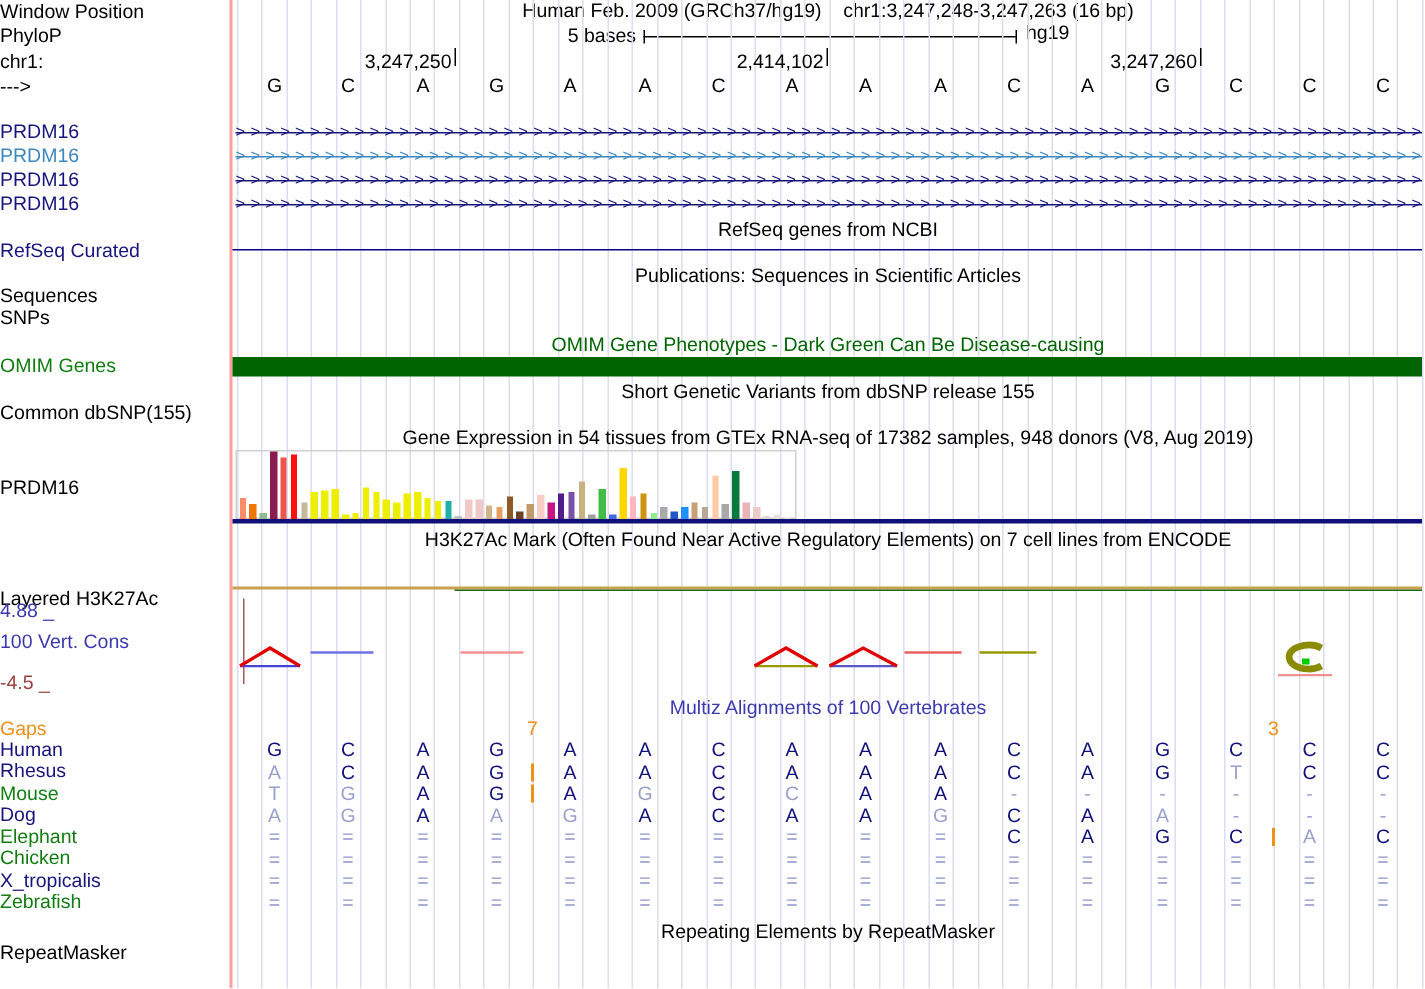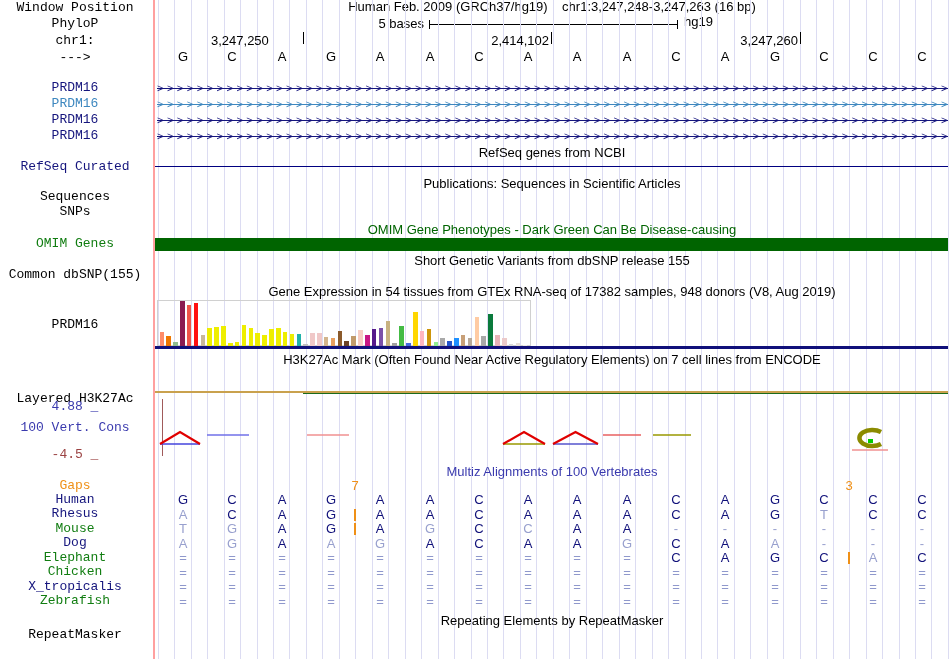--- a/index.html
+++ b/index.html
@@ -1,19 +1,19 @@
 <!DOCTYPE html>
 <html><head>
 <meta charset="utf-8">
 <style>
   html,body{margin:0;padding:0;background:#fff;}
   #browser{position:relative;width:950px;height:659px;background:#ffffff;
     font-family:"Liberation Sans",sans-serif;font-size:13px;color:#000;overflow:hidden;}
   .abs{position:absolute;white-space:pre;line-height:14px;}
-  .lbl{left:0;width:150px;text-align:center;font-family:Liberation Mono, monospace;}
+  .lbl{left:0;width:150px;text-align:left;}
   .ctr{left:156px;width:792px;text-align:center;}
   .c-black{color:#000000;}
   .c-navy{color:#15157d;}
   .c-blue{color:#3a3aae;}
   .c-green{color:#117d11;}
   .c-dkgreen{color:#006400;}
   .c-orange{color:#ef9017;}
   .c-ltblue{color:#3d87bf;}
   .c-maroon{color:#9b4242;}
   .al-m{color:#10107a;}
@@ -113,21 +113,21 @@
     <div class="abs lbl c-green" style="top: 594px; z-index: 3;">Zebrafish</div>
     <div class="abs lbl c-black" style="top: 628px; z-index: 3;">RepeatMasker</div>
     <div class="abs ctr c-black" style="top: 146px; z-index: 3;">RefSeq genes from NCBI</div>
     <div class="abs ctr c-black" style="top: 177px; z-index: 3;">Publications: Sequences in Scientific Articles</div>
     <div class="abs ctr c-dkgreen" style="top: 223px; z-index: 3;">OMIM Gene Phenotypes - Dark Green Can Be Disease-causing</div>
     <div class="abs ctr c-black" style="top: 254px; z-index: 3;">Short Genetic Variants from dbSNP release 155</div>
     <div class="abs ctr c-black" style="top: 285px; z-index: 3;">Gene Expression in 54 tissues from GTEx RNA-seq of 17382 samples, 948 donors (V8, Aug 2019)</div>
     <div class="abs ctr c-black" style="top: 353px; z-index: 3;">H3K27Ac Mark (Often Found Near Active Regulatory Elements) on 7 cell lines from ENCODE</div>
     <div class="abs ctr c-blue" style="top: 465px; z-index: 3;">Multiz Alignments of 100 Vertebrates</div>
     <div class="abs ctr c-black" style="top: 614px; z-index: 3;">Repeating Elements by RepeatMasker</div>
-    <div class="abs c-black" style="left: 211px; top: 34px; width: 90px; ">3,247,250</div>
+    <div class="abs c-black" style="left: 211px; top: 34px; width: 90px; text-align: right;">3,247,250</div>
     <div class="abs tick" style="left: 303px; top: 32px; height: 12px;"></div>
     <div class="abs c-black" style="left: 459px; top: 34px; width: 90px; text-align: right;">2,414,102</div>
     <div class="abs tick" style="left: 551px; top: 32px; height: 12px;"></div>
     <div class="abs c-black" style="left: 708px; top: 34px; width: 90px; text-align: right;">3,247,260</div>
     <div class="abs tick" style="left: 800px; top: 32px; height: 12px;"></div>
     <div class="abs c-black" style="left: 173px; top: 50px; width: 20px; text-align: center;">G</div>
     <div class="abs c-black" style="left: 222px; top: 50px; width: 20px; text-align: center;">C</div>
     <div class="abs c-black" style="left: 272px; top: 50px; width: 20px; text-align: center;">A</div>
     <div class="abs c-black" style="left: 321px; top: 50px; width: 20px; text-align: center;">G</div>
     <div class="abs c-black" style="left: 370px; top: 50px; width: 20px; text-align: center;">A</div>

